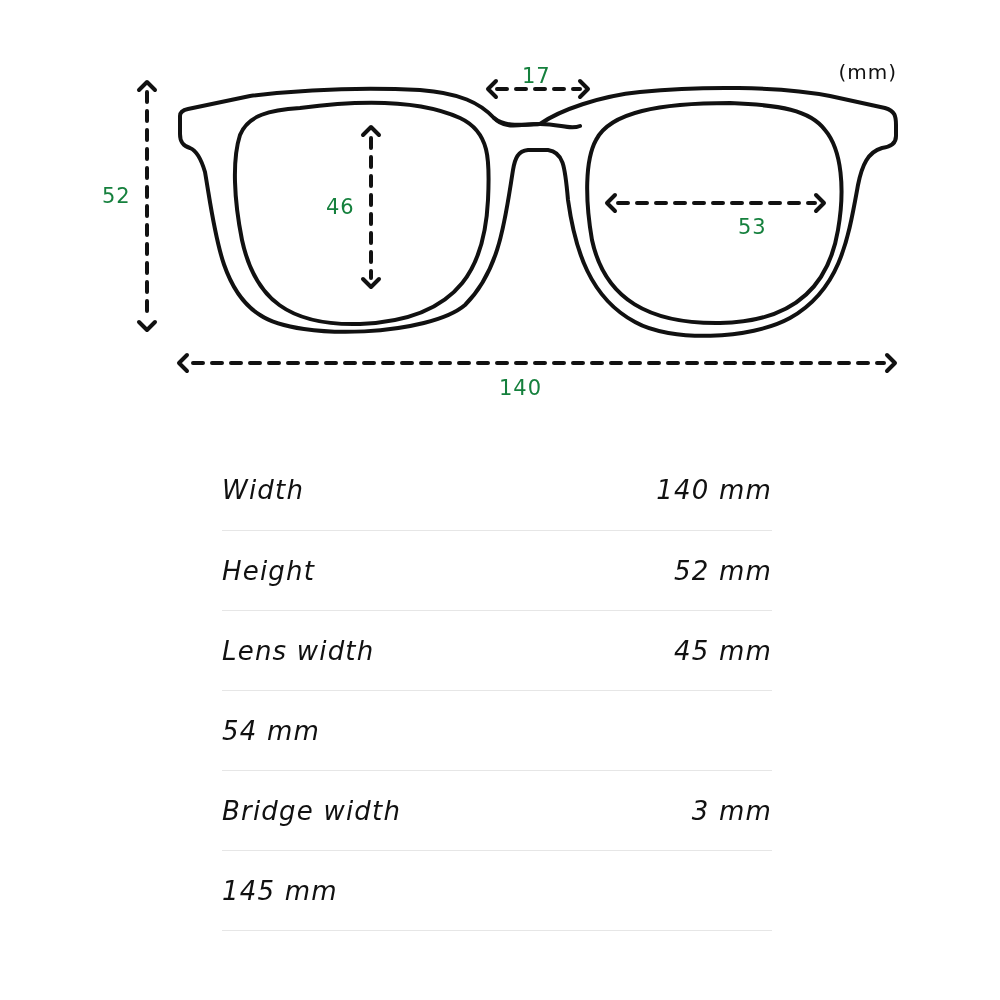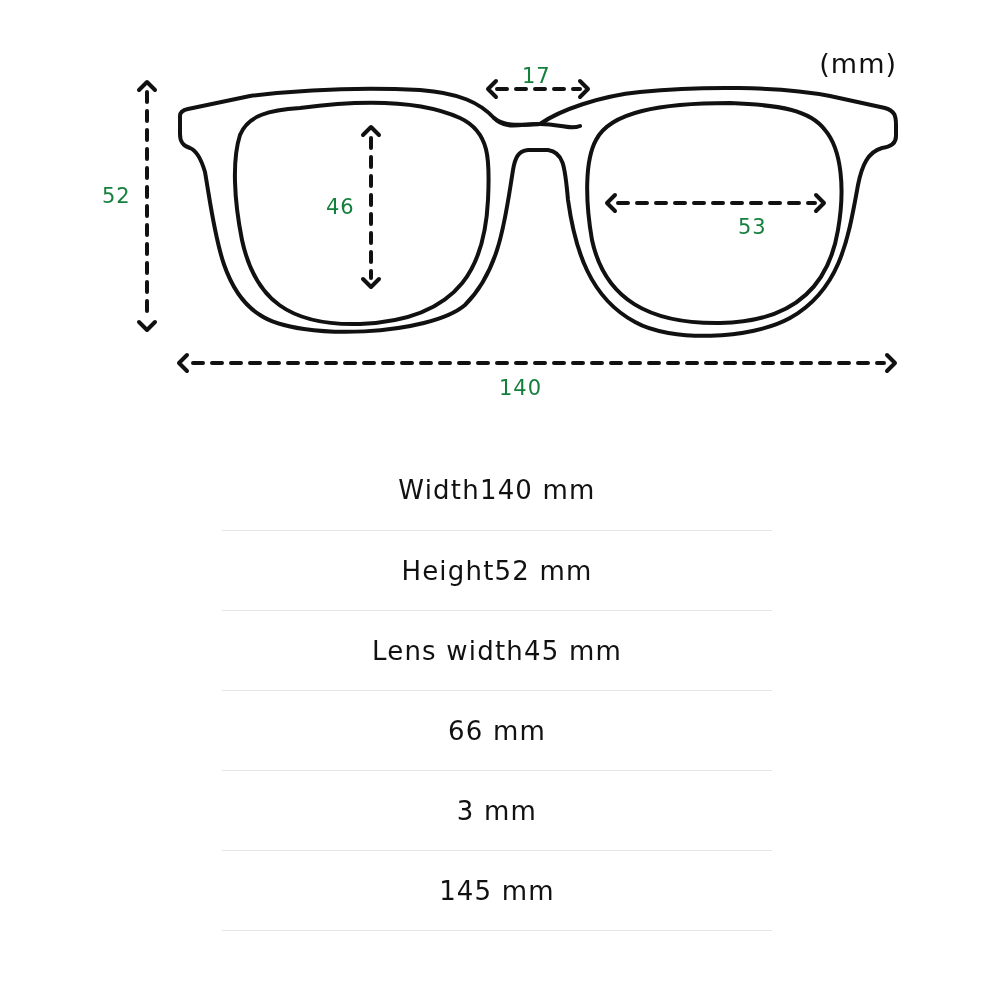--- a/index.html
+++ b/index.html
@@ -1,24 +1,24 @@
 <!DOCTYPE html>
 <html><head>
   <meta charset="utf-8">
   <style>
     html, body { margin: 0; padding: 0; background: #ffffff; }
     body { width: 1000px; height: 1000px; position: relative; overflow: hidden;
            font-family: "DejaVu Sans", sans-serif; color: #111111; }
     .diagram { position: absolute; left: 0; top: 0; width: 1000px; height: 420px; }
     .diagram svg { position: absolute; left: 0; top: 0; }
     .lbl { position: absolute; font-size: 21px; letter-spacing: 1px; color: #15803d; line-height: 1; }
-    .unit-note { position: absolute; right: 103px; top: 48px; font-size: 27px; letter-spacing: 1px; }
+    .unit-note { position: absolute; right: 103px; top: 60px; font-size: 20px; letter-spacing: 1px; }
     .specs { position: absolute; left: 222px; top: 450px; width: 550px; }
-    .row { height: 80px; display: flex; align-items: center; justify-content: center;
-           border-bottom: 1px solid #e6e6e6; box-sizing: border-box; }
+    .row { height: 80px; display: flex; align-items: center; justify-content: space-between;
+           border-bottom: 1px solid #e6e6e6; box-sizing: border-box; font-style: italic; }
     .row .k, .row .v { font-size: 26px; letter-spacing: 1.2px; color: #111; }
     .row .v { font-weight: normal; }
     .row:first-child { height: 81px; }
   </style>
 </head>
 <body>
 
 <div class="diagram">
   <svg width="1000" height="420" viewBox="0 0 1000 420" fill="none" stroke="#111" stroke-linecap="round" stroke-linejoin="round">
 
@@ -115,21 +115,22 @@
   </div>
   <div class="row">
     <span class="k">Height</span>
     <span class="v">52 mm</span>
   </div>
   <div class="row">
     <span class="k">Lens width</span>
     <span class="v">45 mm</span>
   </div>
   <div class="row">
-    <span class="v">66 mm</span>
+    <span class="v">54 mm</span>
   </div>
   <div class="row">
+    <span class="k">Bridge width</span>
     <span class="v">3 mm</span>
   </div>
   <div class="row">
     <span class="v">145 mm</span>
   </div>
 </div>
 
 </body></html>

